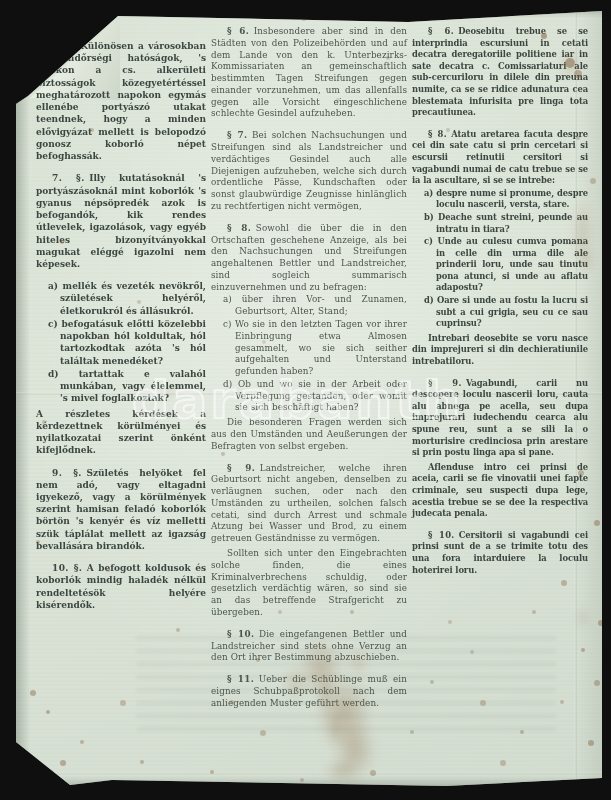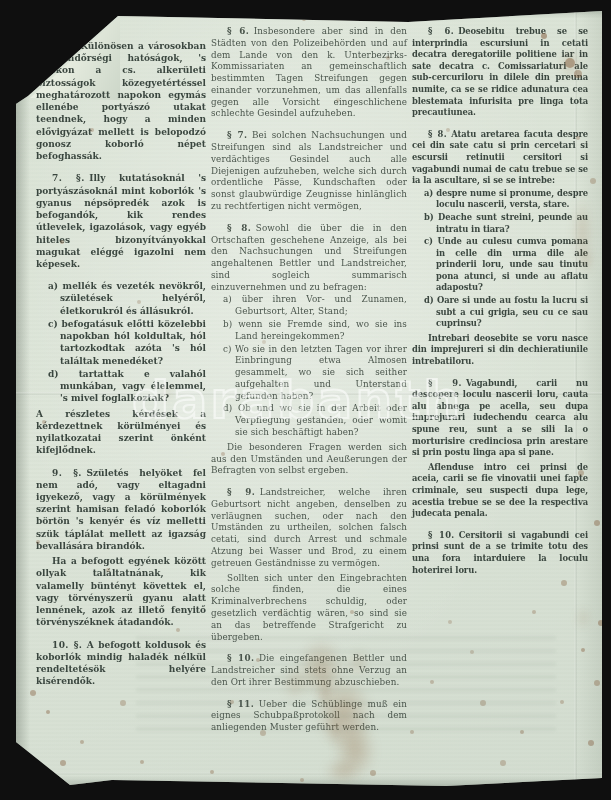--- a/index.html
+++ b/index.html
@@ -113,38 +113,34 @@
             <p class="item">a) mellék és vezeték nevökről, születések helyéről, életkorukról és állásukról.</p>
             <p class="item">c) befogatásuk előtti közelebbi napokban hól koldultak, hól tartozkodtak azóta 's hól találtak menedéket?</p>
             <p class="item">d) tartattak e valahól munkában, vagy élelemmel, 's mivel foglalkoztak?</p>
           </div>
           <div class="block cont">
             <p class="lead noindent"><span>A részletes kérdések a kérdezettnek körülményei és nyilatkozatai szerint önként kifejlődnek.</span></p>
           </div>
           <div class="block">
             <p class="lead"><span class="num">9. §.</span> <span>Születés helyöket fel nem adó, vagy eltagadni igyekező, vagy a körülmények szerint hamisan feladó koborlók börtön 's kenyér és víz melletti szük táplálat mellett az igazság bevallására birandók.</span></p>
           </div>
-          <div class="block cont">
-            <p class="lead"><span>Ha a befogott egyének között ollyak találtatnának, kik valamelly büntényt követtek el, vagy törvényszerü gyanu alatt lennének, azok az illető fenyitő törvényszéknek átadandók.</span></p>
-          </div>
           <div class="block">
             <p class="lead"><span class="num">10. §.</span> <span>A befogott koldusok és koborlók mindig haladék nélkül rendeltetésök helyére kisérendők.</span></p>
           </div>
         </div>
         <div class="col col-german" lang="de">
           <div class="block">
             <p class="lead"><span class="num">§ 6.</span> <span>Insbesondere aber sind in den Städten von den Polizeibehörden und auf dem Lande von den k. Unterbezirks-Kommissariaten an gemeinschaftlich bestimmten Tagen Streifungen gegen einander vorzunehmen, um das allenfalls gegen alle Vorsicht eingeschlichene schlechte Gesindel aufzuheben.</span></p>
           </div>
           <div class="block">
             <p class="lead"><span class="num">§ 7.</span> <span>Bei solchen Nachsuchungen und Streifungen sind als Landstreicher und verdächtiges Gesindel auch alle Diejenigen aufzuheben, welche sich durch ordentliche Pässe, Kundschaften oder sonst glaubwürdige Zeugnisse hinlänglich zu rechtfertigen nicht vermögen,</span></p>
           </div>
           <div class="block">
             <p class="lead"><span class="num">§ 8.</span> <span>Sowohl die über die in den Ortschaften geschehene Anzeige, als bei den Nachsuchungen und Streifungen angehaltenen Bettler und Landstreicher, sind sogleich summarisch einzuvernehmen und zu befragen:</span></p>
             <p class="item">a) über ihren Vor- und Zunamen, Geburtsort, Alter, Stand;</p>
-            <p class="item">b) wenn sie Fremde sind, wo sie ins Land hereingekommen?</p>
             <p class="item">c) Wo sie in den letzten Tagen vor ihrer Einbringung etwa Almosen gesammelt, wo sie sich seither aufgehalten und Unterstand gefunden haben?</p>
             <p class="item">d) Ob und wo sie in der Arbeit oder Verpflegung gestanden, oder womit sie sich beschäftigt haben?</p>
           </div>
           <div class="block cont">
             <p class="lead"><span>Die besonderen Fragen werden sich aus den Umständen und Aeußerungen der Befragten von selbst ergeben.</span></p>
           </div>
           <div class="block">
             <p class="lead"><span class="num">§ 9.</span> <span>Landstreicher, welche ihren Geburtsort nicht angeben, denselben zu verläugnen suchen, oder nach den Umständen zu urtheilen, solchen falsch cetati, sind durch Arrest und schmale Atzung bei Wasser und Brod, zu einem getreuen Geständnisse zu vermögen.</span></p>
           </div>
           <div class="block cont">

